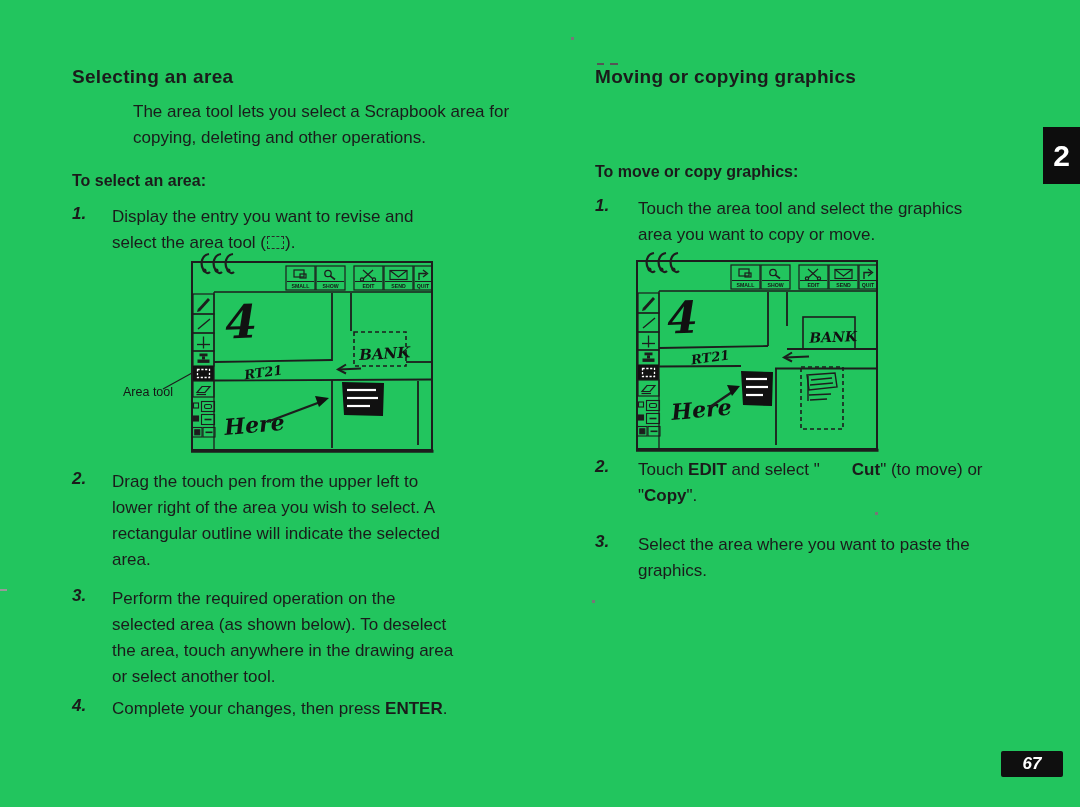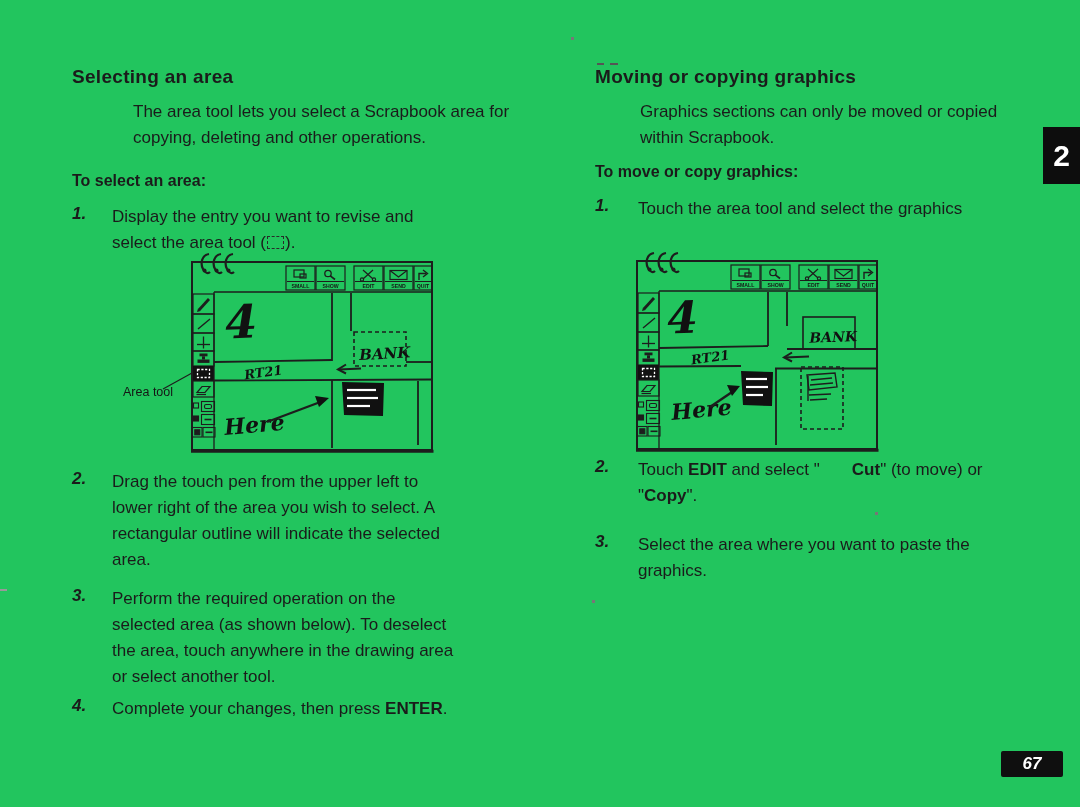--- a/index.html
+++ b/index.html
@@ -203,25 +203,24 @@
   <span class="step-num" style="left:72px;top:469px;">2.</span>
   <div class="step-text" style="left:112px;top:469px;"><span>Drag the touch pen from the upper left to</span><br><span>lower right of the area you wish to select. A</span><br><span>rectangular outline will indicate the selected</span><br><span>area.</span></div>
 
   <span class="step-num" style="left:72px;top:586px;">3.</span>
   <div class="step-text" style="left:112px;top:586px;"><span>Perform the required operation on the</span><br><span>selected area (as shown below). To deselect</span><br><span>the area, touch anywhere in the drawing area</span><br><span>or select another tool.</span></div>
 
   <span class="step-num" style="left:72px;top:696px;">4.</span>
   <div class="step-text" style="left:112px;top:696px;"><span>Complete your changes, then press </span><span style="font-weight: bold;">ENTER</span><span>.</span></div>
 
   <div class="abs heading" style="left:595px;top:66px;">Moving or copying graphics</div>
-  <div class="abs intro" style="left:640px;top:99px;">Graphics sections can only be moved or copied<br>within Scrapbook.</div>
   <div class="abs subhead" style="left:595px;top:163px;">To move or copy graphics:</div>
 
   <span class="step-num" style="left:595px;top:196px;">1.</span>
-  <div class="step-text" style="left:638px;top:196px;"><span>Touch the area tool and select the graphics</span><br></div>
+  <div class="step-text" style="left:638px;top:196px;"><span>Touch the area tool and select the graphics</span><br><span>area you want to copy or move.</span></div>
 
   <svg class="abs" style="left:563px;top:249px;" width="322" height="208" viewBox="0 0 322 208">
     <g>
       <rect x="74" y="12" width="240" height="188" fill="#ffffff" class="ln" stroke-width="2"></rect>
       <line x1="73" y1="201.3" x2="315.5" y2="201.3" class="ln" stroke-width="3"></line>
       <g class="ln" stroke-width="2.2">
         <path d="M91 4 C84 5,82 13,85 19 C87 23,90 24,92 22"></path>
           <circle cx="86.5" cy="20.5" r="2" fill="#1d1d1d" stroke="none"></circle>
         <path d="M103 4 C96 5,94 13,97 19 C99 23,102 24,104 22"></path>
           <circle cx="98.5" cy="20.5" r="2" fill="#1d1d1d" stroke="none"></circle>

